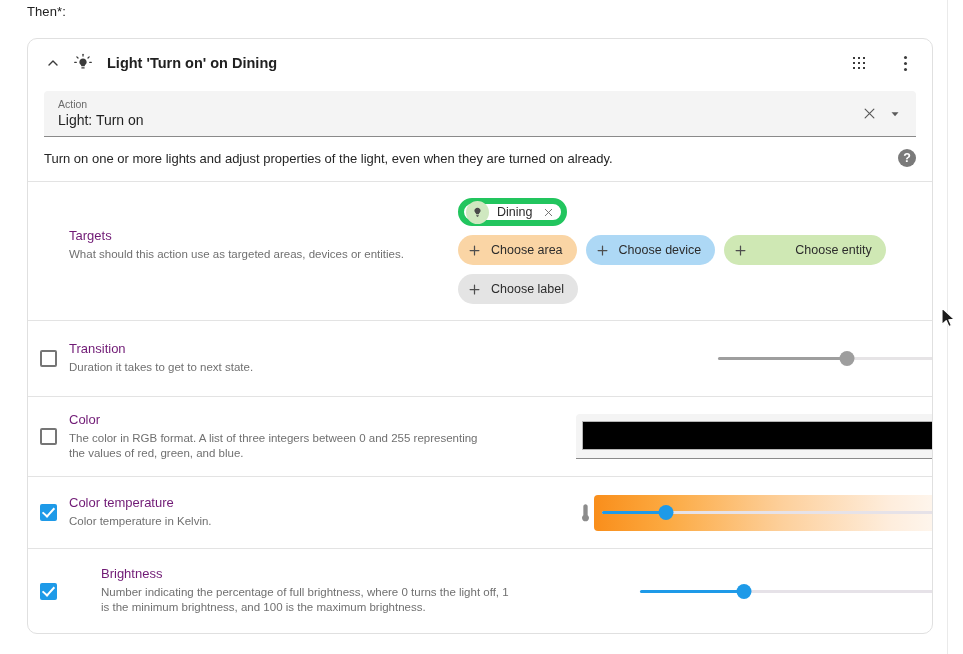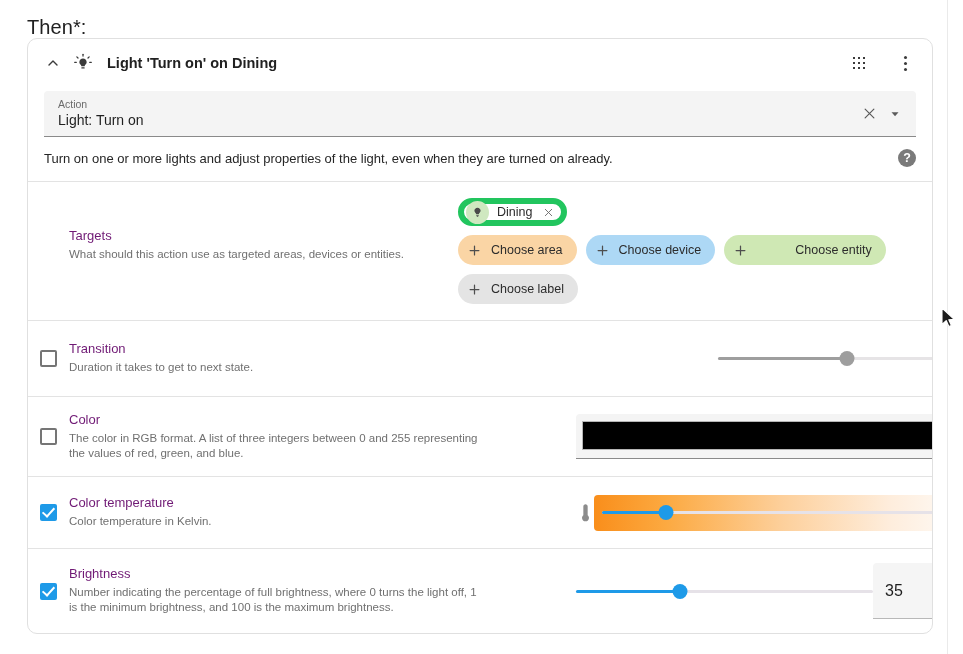--- a/index.html
+++ b/index.html
@@ -13,22 +13,22 @@
     width: 963px;
     height: 654px;
     background: #ffffff;
     overflow: hidden;
   }
 
   
   .then-label {
     position: absolute;
     left: 27px;
-    top: 16px;
-    font-size: 20px;
+    top: 4px;
+    font-size: 13px;
     color: #212121;
     letter-spacing: .1px;
   }
 
   
   .card {
     position: absolute;
     left: 27px;
     top: 38px;
     width: 906px;
@@ -127,21 +127,21 @@
   }
 
   
   .opt-row {
     display: flex;
     align-items: center;
     border-bottom: 1px solid #e3e3e3;
     padding: 10px 16px 10px 12px;
     box-sizing: border-box;
   }
-  .opt-row:last-child { border-bottom: none; }
+  .opt-row:last-child { border-bottom: none; gap: 32px; }
 
   .cb {
     width: 17px; height: 17px;
     flex: 0 0 auto;
     margin-right: 12px;
     box-sizing: border-box;
   }
   .cb.off { border: 2px solid #757575; border-radius: 2px; background: #fff; }
   .cb.on  { background: #1e9ae8; border-radius: 2px; position: relative; }
   .cb.on::after {

